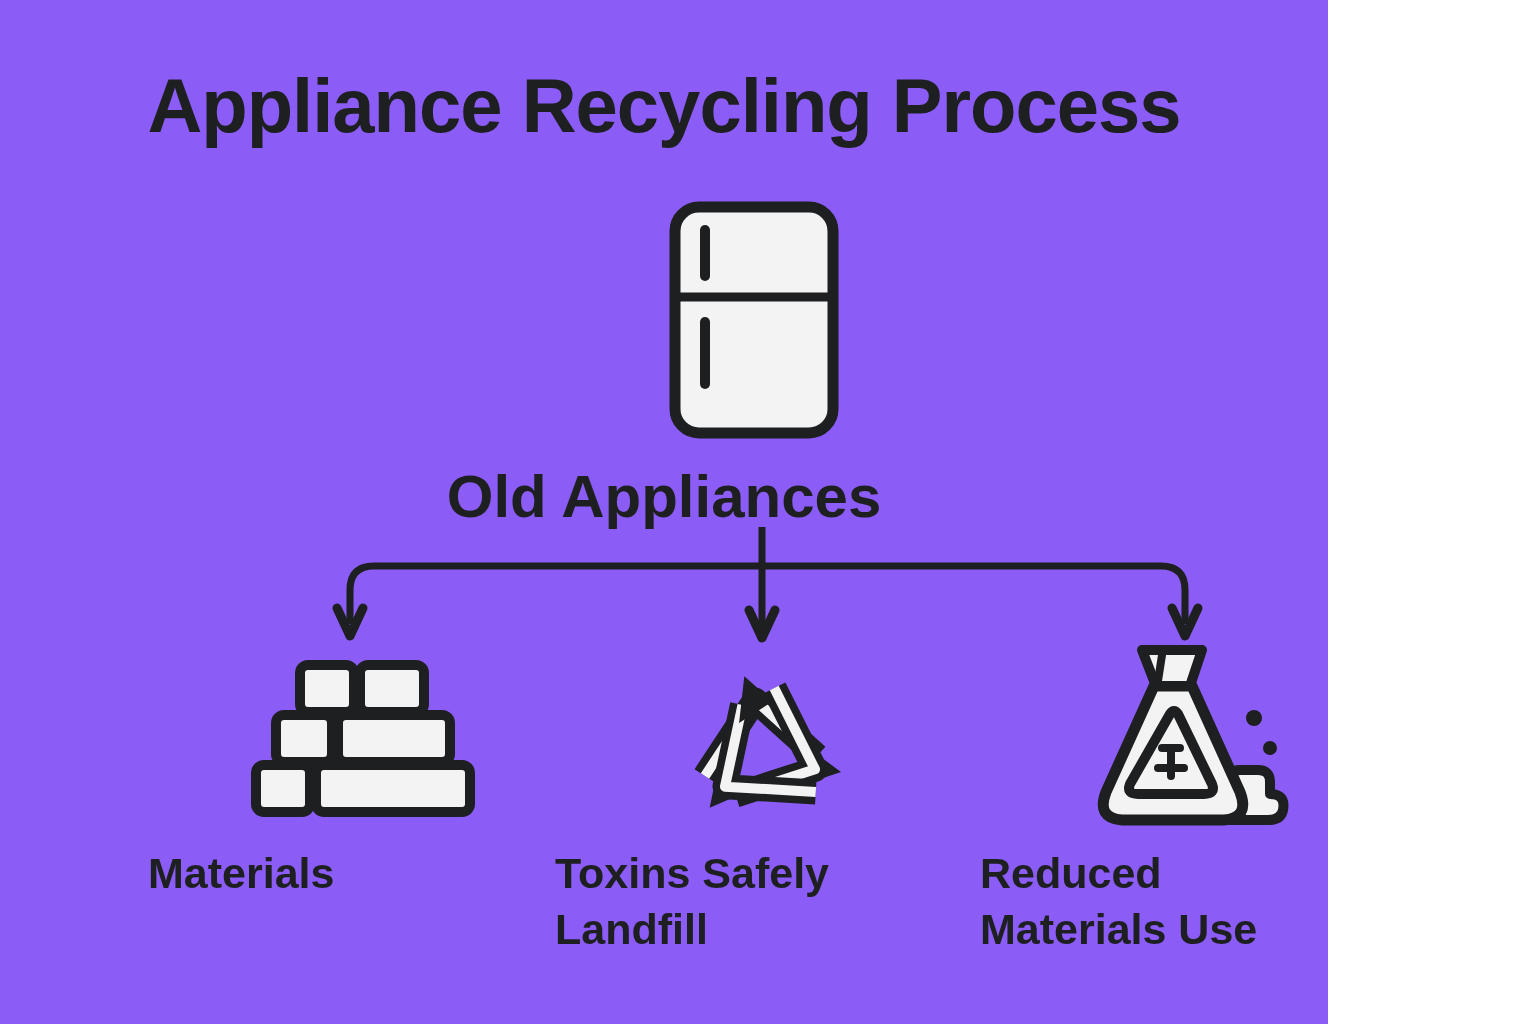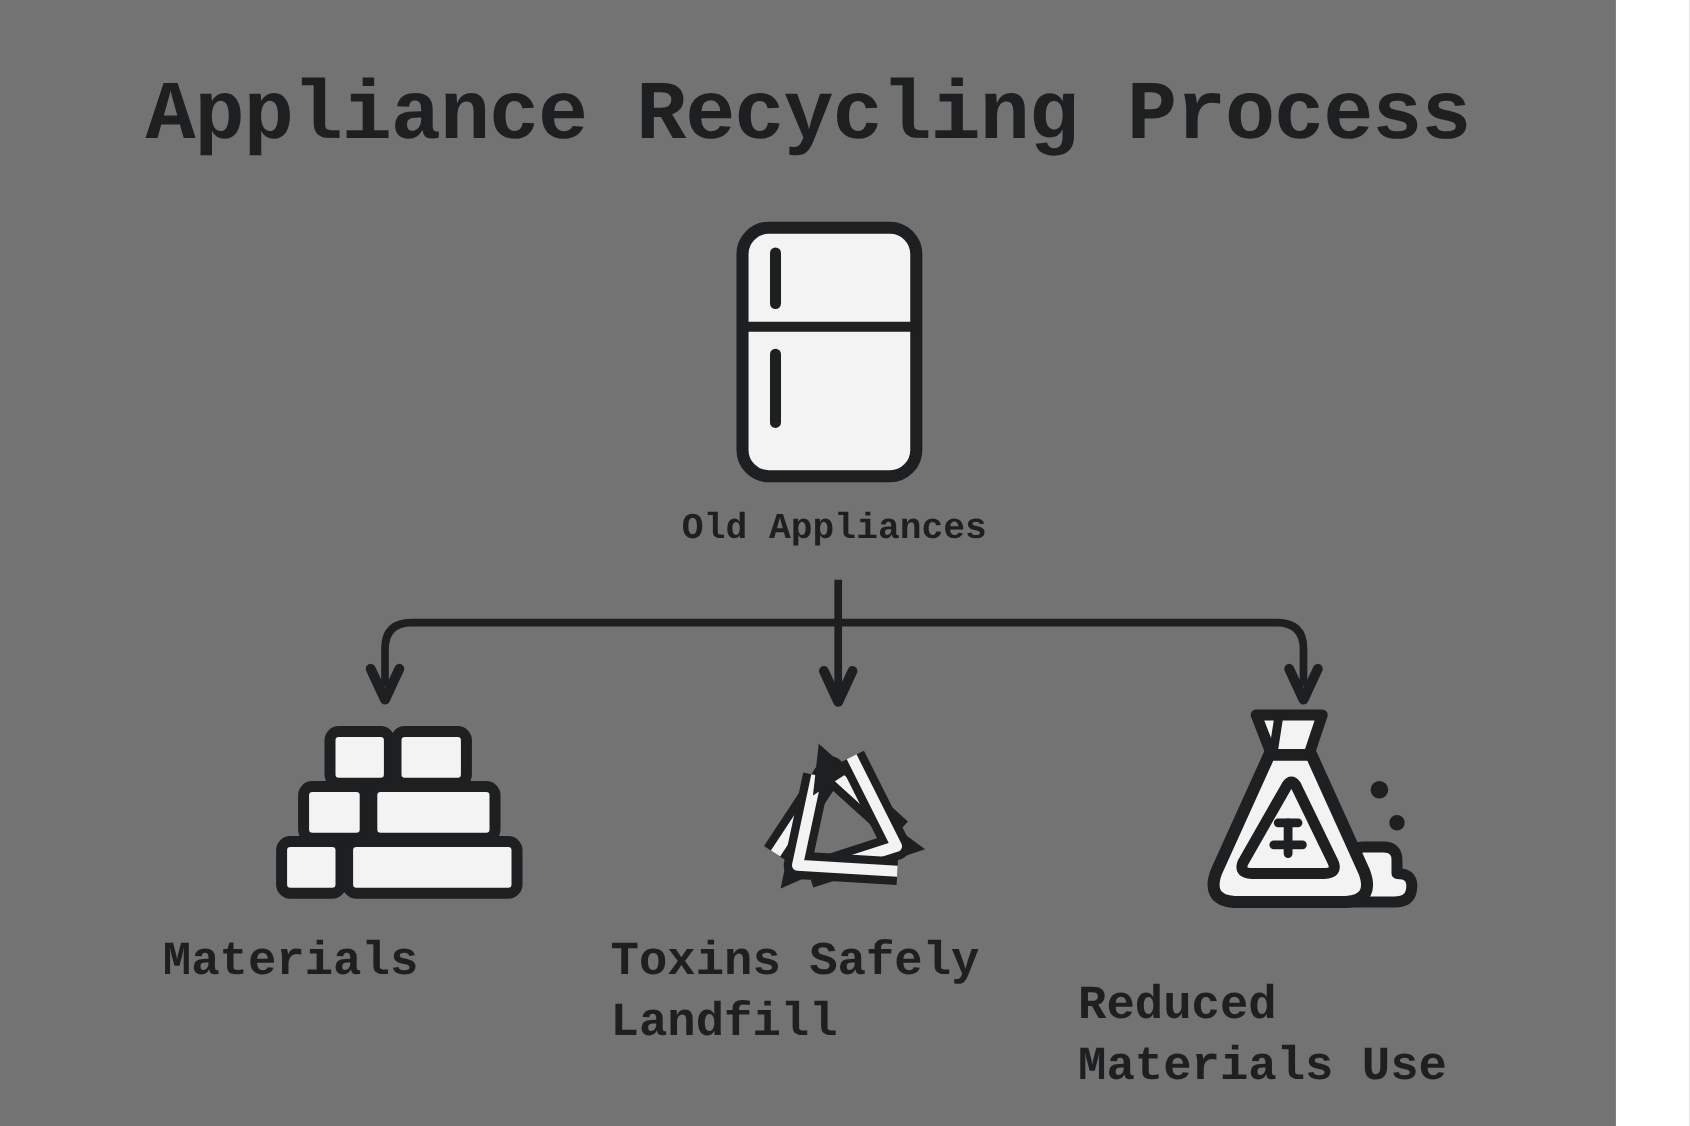--- a/index.html
+++ b/index.html
@@ -2,24 +2,24 @@
 <html><head>
 <meta charset="utf-8">
 <style>
   html, body {
     margin: 0;
     padding: 0;
     background: #ffffff;
   }
   .canvas {
     position: relative;
-    width: 1469px;
+    width: 1328px;
     height: 1024px;
-    background: #737373;
-    font-family: Liberation Mono, monospace;
+    background: #8b5cf6;
+    font-family: Liberation Sans, sans-serif;
     color: #1d1f21;
     overflow: hidden;
   }
   .title {
     position: absolute;
     top: 62px;
     left: 0;
     width: 100%;
     text-align: center;
     font-size: 76px;
@@ -27,36 +27,35 @@
     letter-spacing: -1px;
     color: #1d1f21;
   }
   .icon-abs { position: absolute; }
   .root-label {
     position: absolute;
     top: 462px;
     left: 0;
     width: 100%;
     text-align: center;
-    font-size: 33px;
+    font-size: 60px;
     font-weight: bold;
-    padding-left: 24px;
   }
   .branch-label {
     position: absolute;
     top: 846px;
     width: 420px;
     text-align: left;
     font-size: 43px;
     font-weight: bold;
     line-height: 1.3;
   }
   .branch-label.materials { left: 148px; }
   .branch-label.toxins    { left: 555px; }
-  .branch-label.landfill  { left: 980px; margin-top: 40px; }
+  .branch-label.landfill  { left: 980px; }
   .connectors {
     position: absolute;
     top: 0; left: 0;
     width: 1536px;
     height: 1024px;
     pointer-events: none;
   }
   .stroke-line  { stroke: #1d1f21; stroke-width: 7;  fill: none; }
   .arrow-head   { stroke: #1d1f21; stroke-width: 9;  fill: none; stroke-linecap: round; stroke-linejoin: round; }
   .ink-stroke   { stroke: #1d1f21; fill: #f3f3f3; stroke-linejoin: round; }

